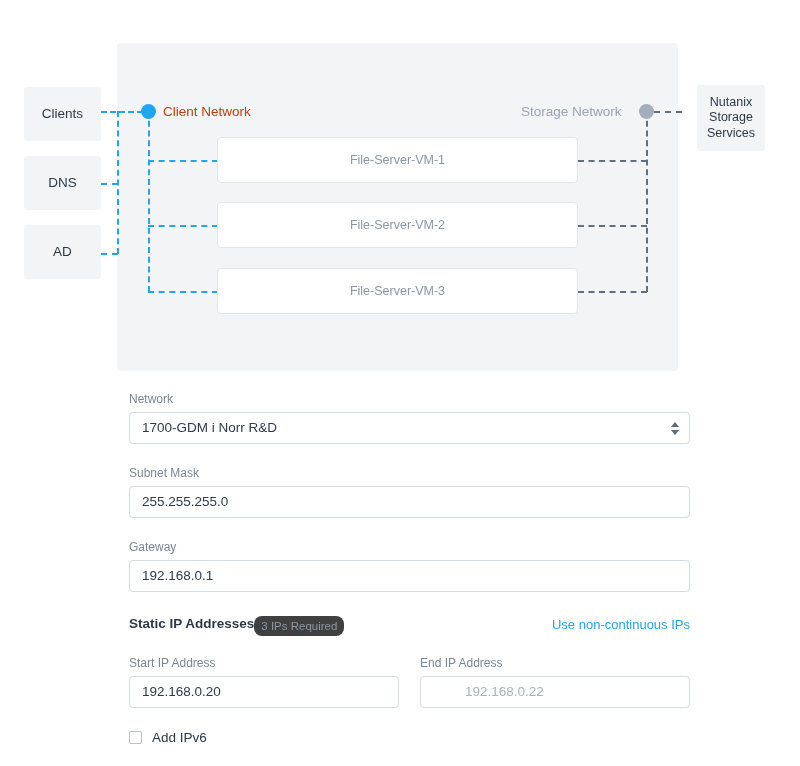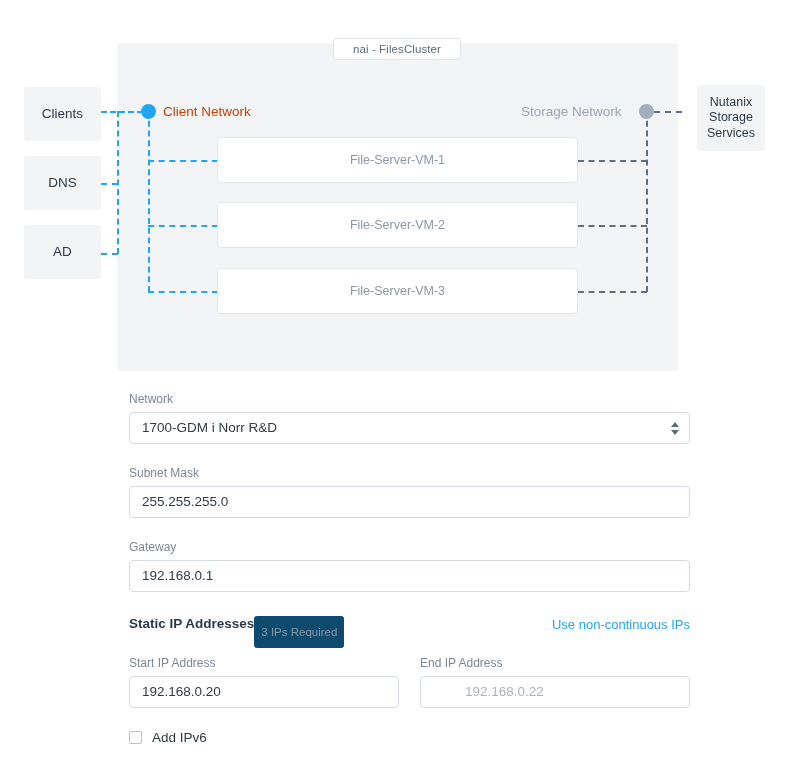--- a/index.html
+++ b/index.html
@@ -166,23 +166,23 @@
     font-size: 13.5px;
     font-weight: bold;
     color: #2c3a47;
     display: flex;
     align-items: flex-start;
   }
   #static-ip-badge {
     font-size: 11.5px;
     font-weight: normal;
     color: #8b97a6;
-    background: #0c4a6e;
-    border-radius: 3px;
-    padding: 10px 7px;
+    background: #404040;
+    border-radius: 8px;
+    padding: 4px 7px;
   }
   #non-continuous-link {
     position: absolute;
     right: 122px; top: 232px;
     font-size: 13px;
     color: #22a5f1;
     cursor: pointer;
   }
 
   #start-ip-label { left: 117px; top: 271px; }
@@ -221,21 +221,20 @@
   <div class="dash-h blue" style="left:148px; top:160px; width:70px;"></div>
   <div class="dash-h blue" style="left:148px; top:225px; width:70px;"></div>
   <div class="dash-h blue" style="left:148px; top:291px; width:70px;"></div>
 
   <div class="dash-h gray" style="left:654px; top:111px; width:28px;"></div>
   <div class="dash-v gray" style="left:646px; top:111px; height:181px;"></div>
   <div class="dash-h gray" style="left:578px; top:160px; width:69px;"></div>
   <div class="dash-h gray" style="left:578px; top:225px; width:69px;"></div>
   <div class="dash-h gray" style="left:578px; top:291px; width:69px;"></div>
 
-  <div id="cluster-title-badge">nai - FilesCluster</div>
 
   <div class="ext-box" id="ext-clients">
     <span>Clients</span>
   </div>
   <div class="ext-box" id="ext-dns">
     <span>DNS</span>
   </div>
   <div class="ext-box" id="ext-ad">
     <span>AD</span>
   </div>

